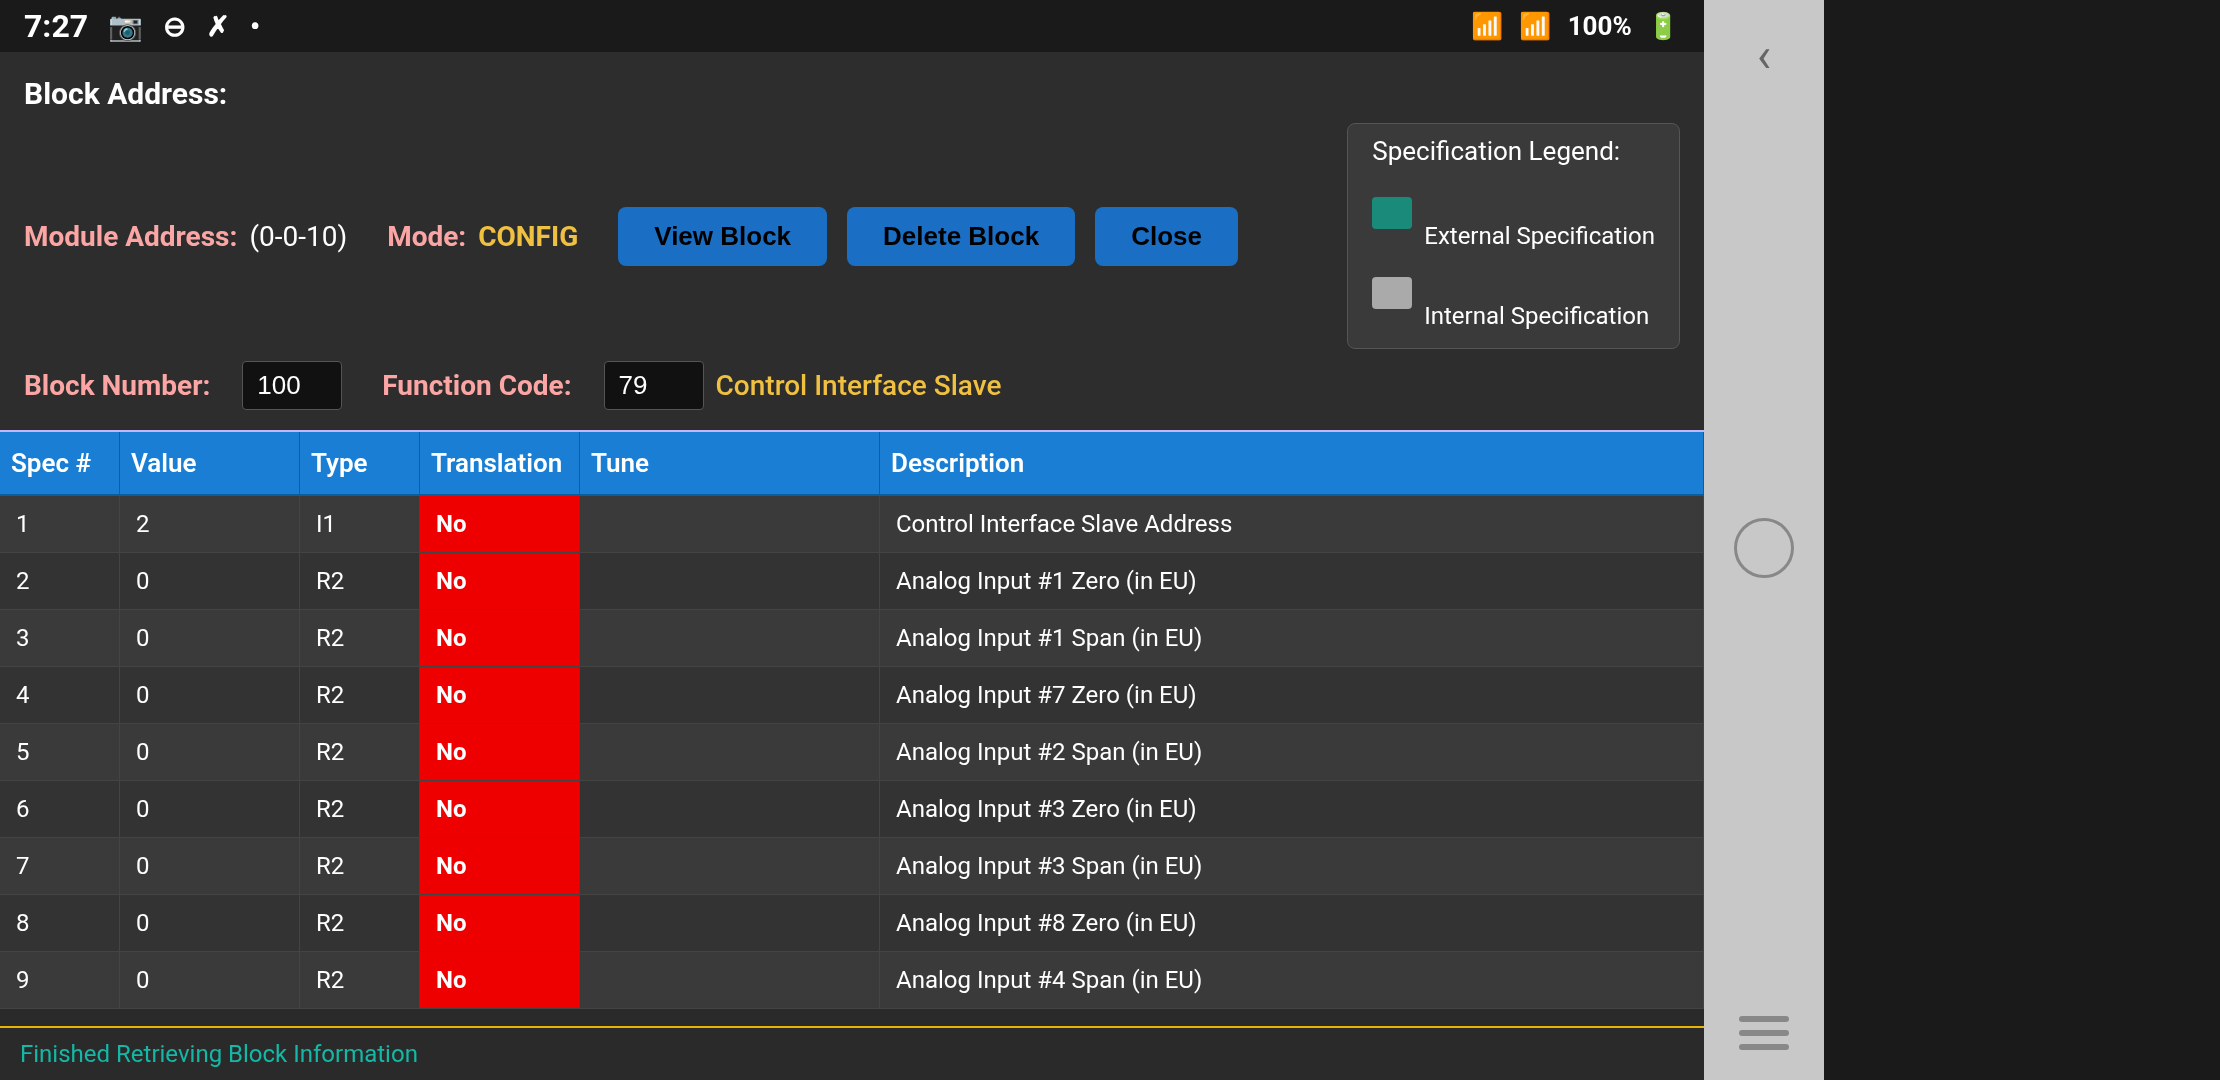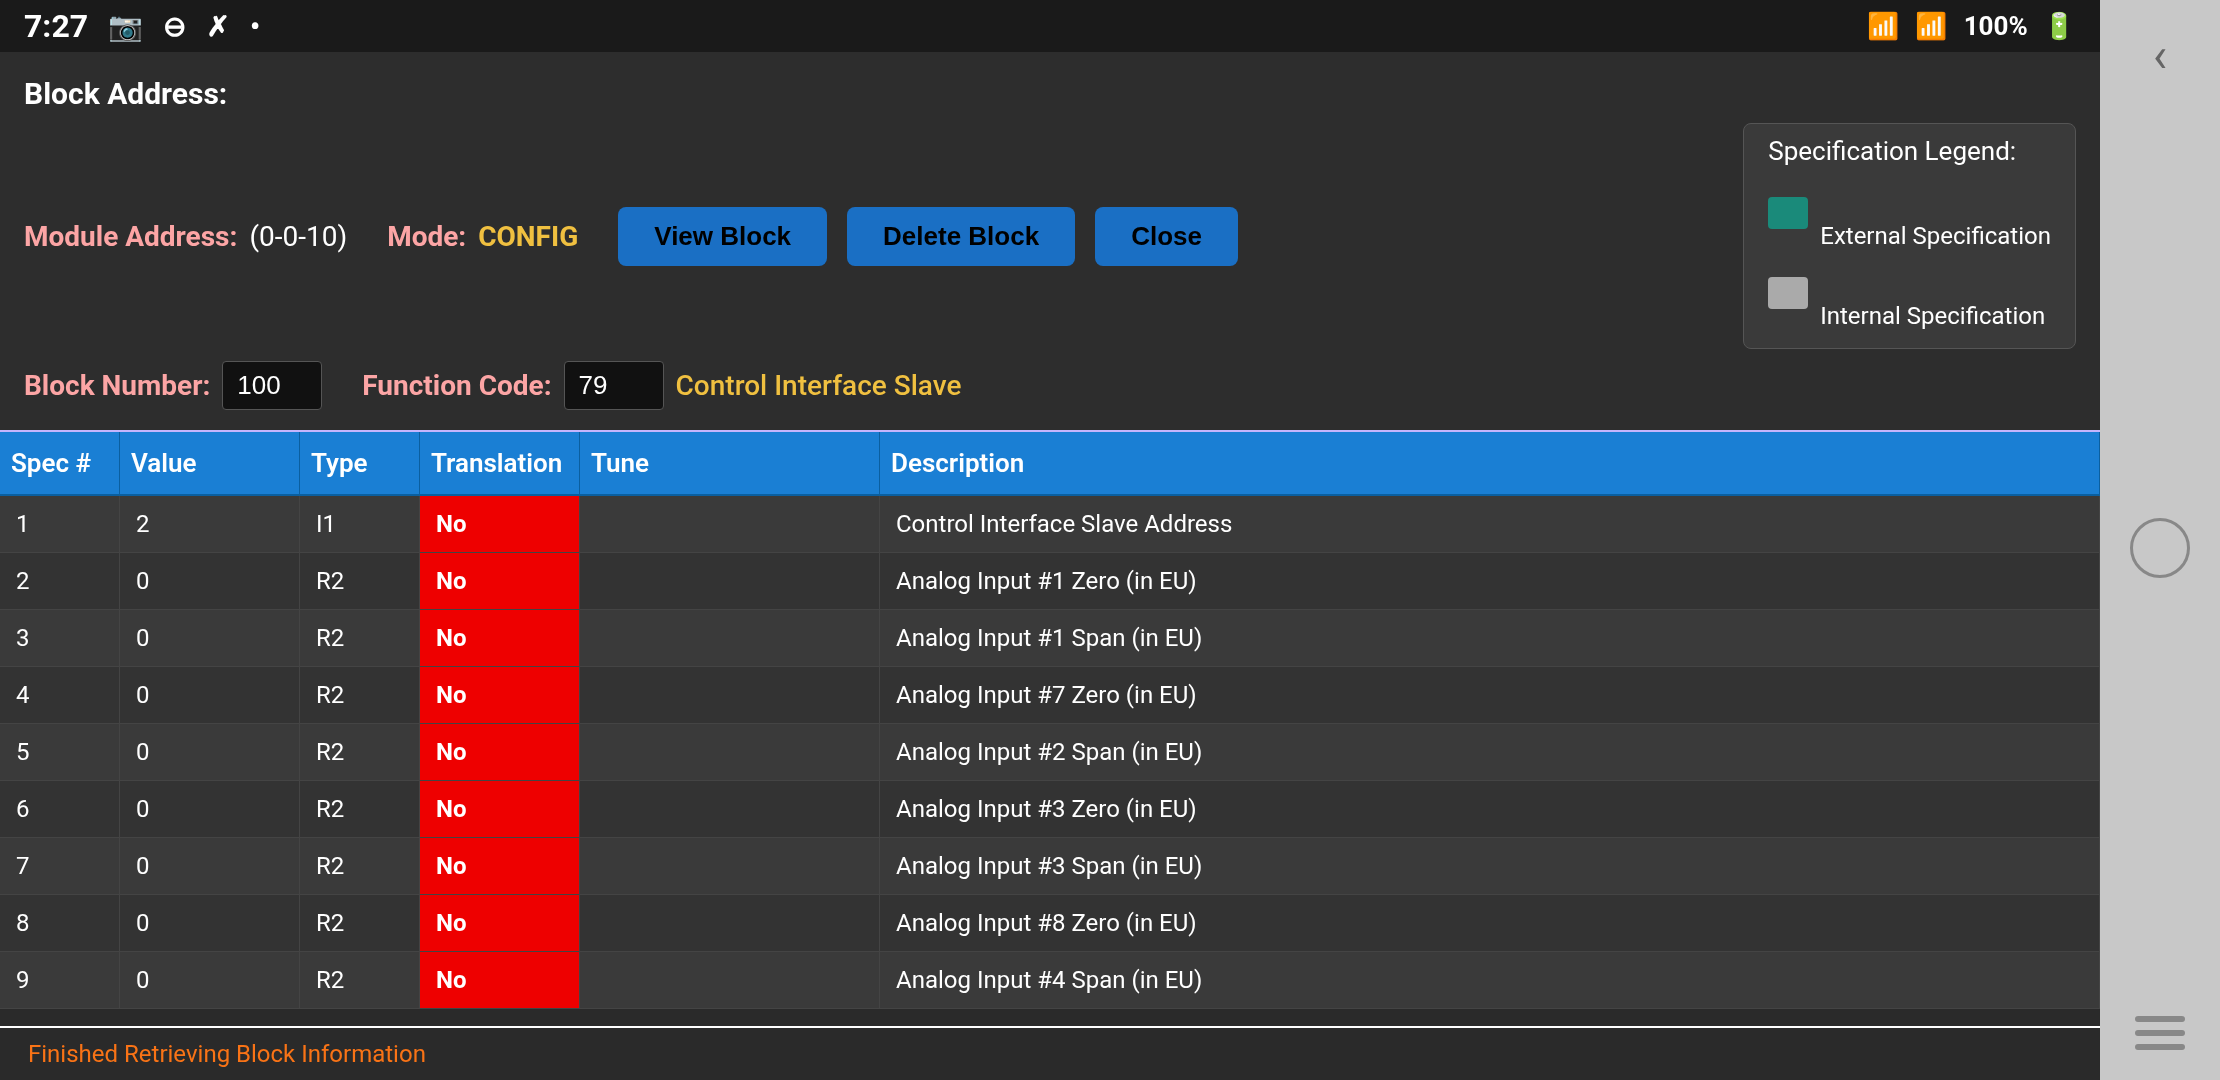--- a/index.html
+++ b/index.html
@@ -7,21 +7,21 @@
       width: 2220px;
       height: 1080px;
       background: #1a1a1a;
       font-family: 'Roboto', Arial, sans-serif;
       overflow: hidden;
       display: flex;
     }
 
     
     .app-area {
-      width: 2100px;
+      width: 1704px;
       height: 1080px;
       background: #2a2a2a;
       display: flex;
       flex-direction: column;
     }
 
     
     .status-bar {
       background: #1a1a1a;
       height: 52px;
@@ -144,20 +144,21 @@
     }
 
     .input-field {
       background: #111;
       color: white;
       border: 1px solid #555;
       border-radius: 4px;
       padding: 8px 14px;
       font-size: 26px;
       width: 100px;
+      margin-left: 20px;
     }
 
     .function-code-label {
       color: #f0c040;
       font-size: 28px;
       font-weight: 500;
     }
 
     
     .table-container {
@@ -208,23 +209,23 @@
 
     .td-tune {
       background: #e00;
       color: white;
       font-weight: bold;
     }
 
     
     .status-bottom {
       background: #2a2a2a;
-      border-top: 2px solid #ffffff;
-      padding: 12px 28px;
-      color: #f97316;
+      border-top: 2px solid #eab308;
+      padding: 12px 20px;
+      color: #14b8a6;
       font-size: 24px;
     }
 
     
     .right-sidebar {
       width: 120px;
       height: 1080px;
       background: #c8c8c8;
       display: flex;
       flex-direction: column;

